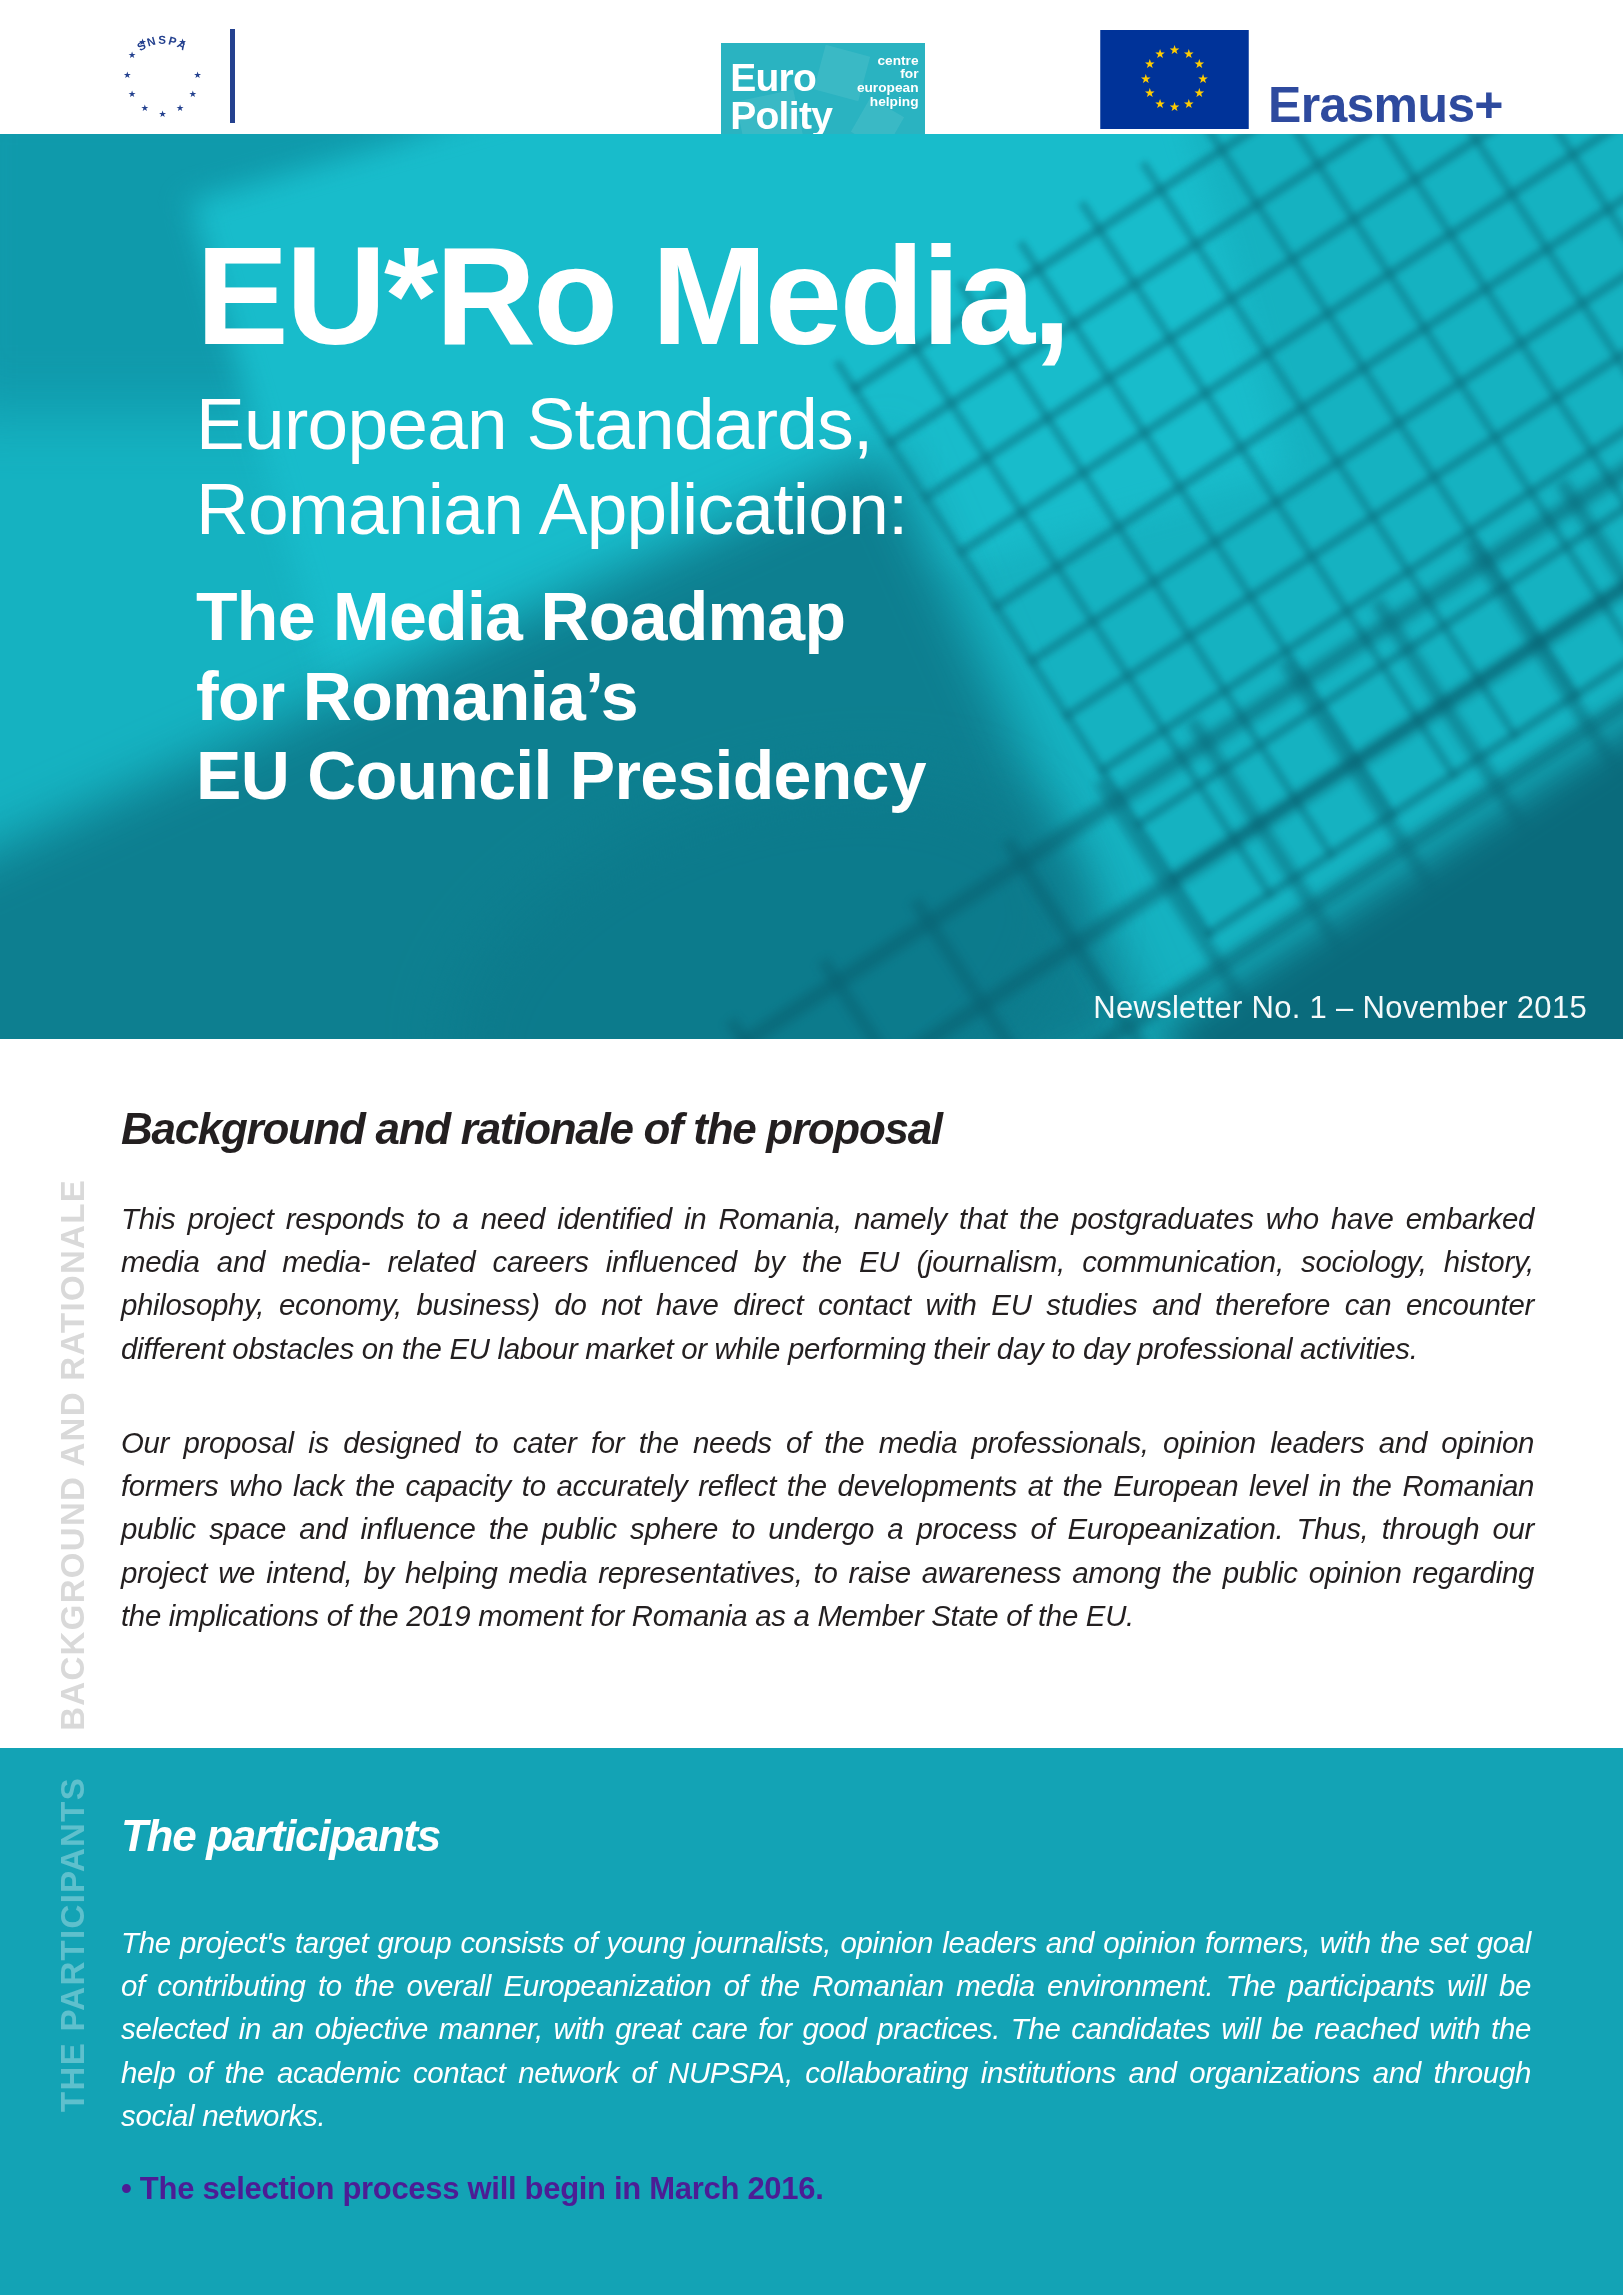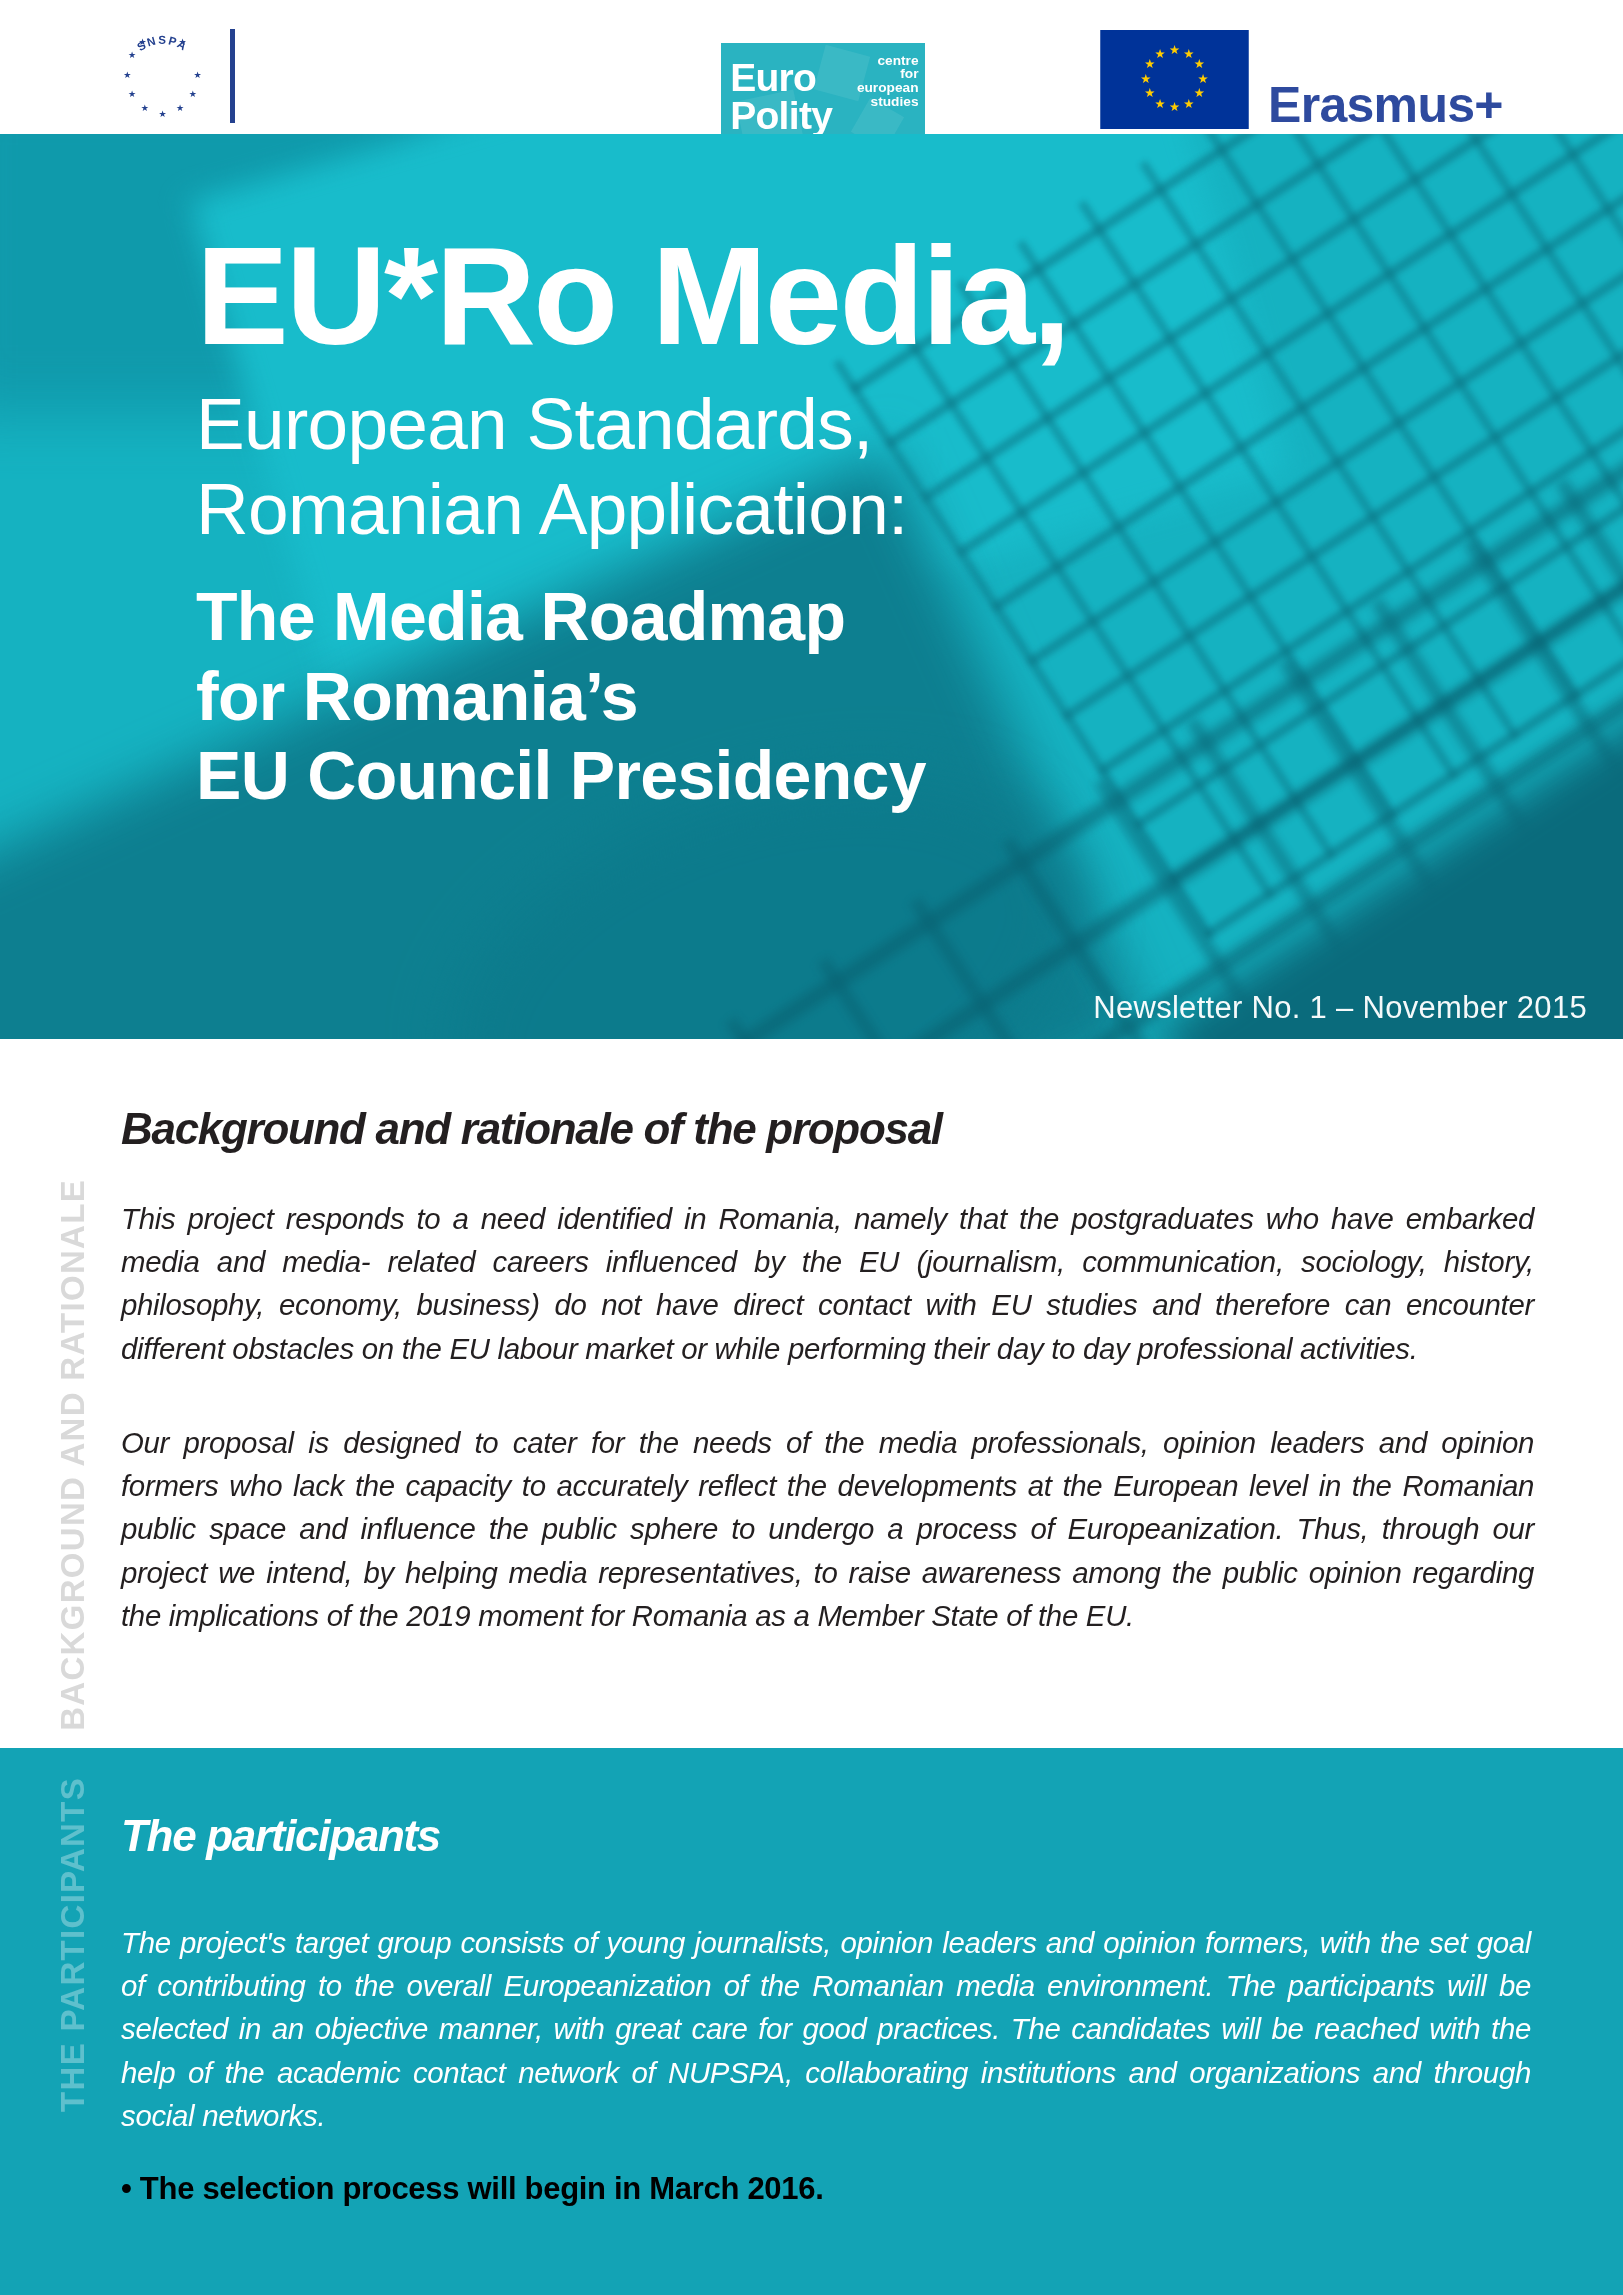--- a/index.html
+++ b/index.html
@@ -65,21 +65,21 @@
   .sec-bg{position:absolute;top:1039px;left:0;width:100%;height:709px;background:#fff;
           padding:65px 89px 0 121px;}
   .sec-part{position:absolute;top:1748px;left:0;width:100%;height:547px;background:var(--section-teal);
             padding:63px 92px 0 121px;color:#fff;}
   .sec-heading{font-size:44px;font-weight:bold;font-style:italic;letter-spacing:-1.3px;}
   .sec-bg .sec-heading{color:var(--text-dark);margin-bottom:43px;}
   .sec-part .sec-heading{color:#fff;margin-bottom:60px;}
   .body-text{font-style:italic;font-size:29.4px;line-height:1.47;text-align:justify;letter-spacing:-0.3px;}
   .sec-bg .body-text{color:var(--text-dark);margin-bottom:51px;}
   .sec-part .body-text{color:#fff;margin-bottom:34px;}
-  .bullet{font-weight:bold;font-size:31px;color:#000000;letter-spacing:-0.3px;}
+  .bullet{font-weight:bold;font-size:31px;color:#4c1d95;letter-spacing:-0.3px;}
   .v-label{position:absolute;writing-mode:vertical-rl;transform:rotate(180deg);
            font-weight:bold;font-size:33px;letter-spacing:1.3px;white-space:nowrap;}
   .v-gray{left:54px;bottom:17px;color:var(--sidebar-gray);}
   .v-light{left:54px;top:29px;color:rgba(255,255,255,0.32);}
 </style>
 </head>
 <body>
 
 <div class="page">
 
@@ -114,21 +114,21 @@
       <div class="ep-puzzle ep-p2"></div>
       <div class="ep-puzzle ep-p3"></div>
       <div class="ep-word">
         <div>Euro</div>
         <div>Polity</div>
       </div>
       <div class="ep-tag">
         <div>centre</div>
         <div>for</div>
         <div>european</div>
-        <div>studies</div>
+        <div>helping</div>
       </div>
     </div>
 
     <svg class="eu-flag" viewBox="0 0 228 152">
       <rect x="0" y="0" width="228" height="152" fill="#003399"></rect>
       <g font-family="DejaVu Sans, sans-serif" font-size="19" fill="#ffcc00" text-anchor="middle">
         <text x="114" y="37">★</text>
           <text x="136" y="43">★</text>
           <text x="152" y="59">★</text>
         <text x="158" y="81">★</text>

